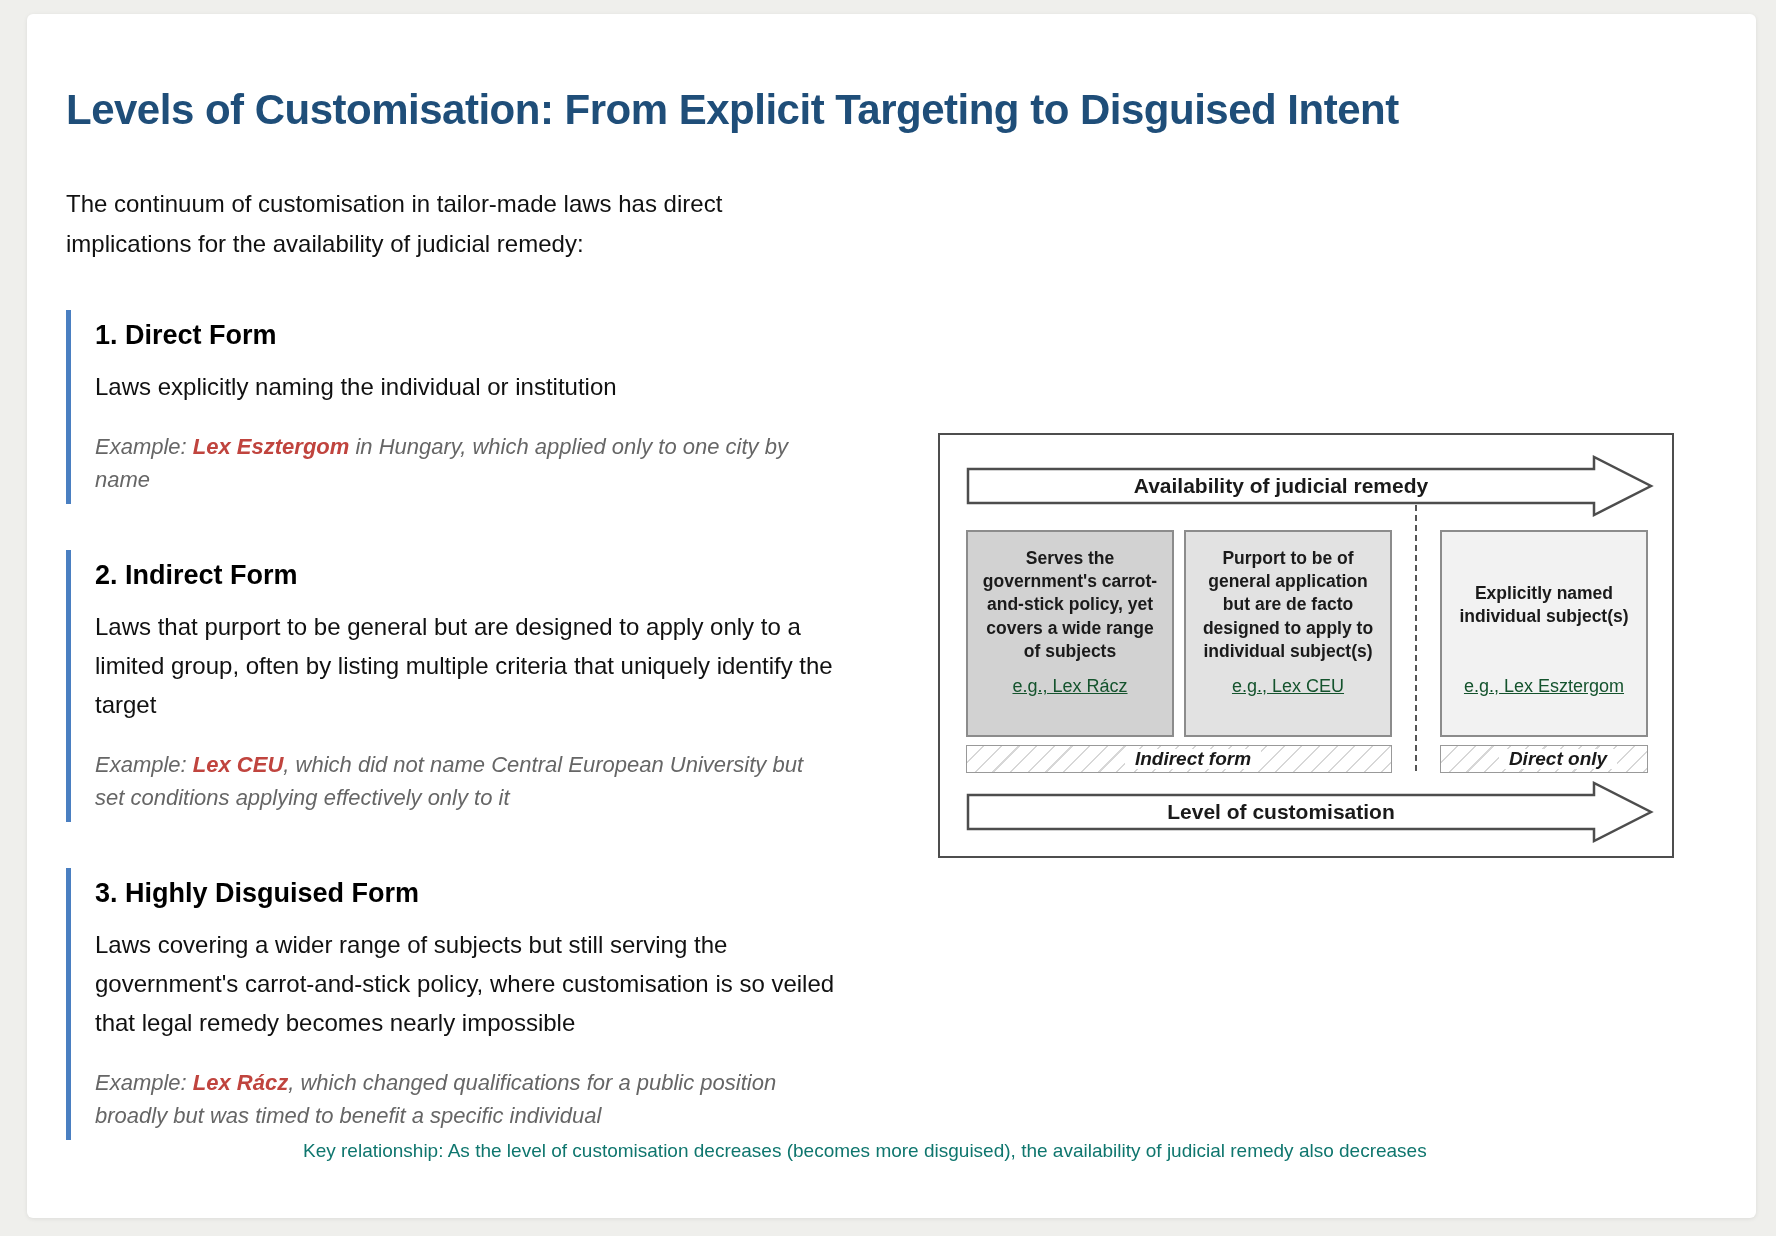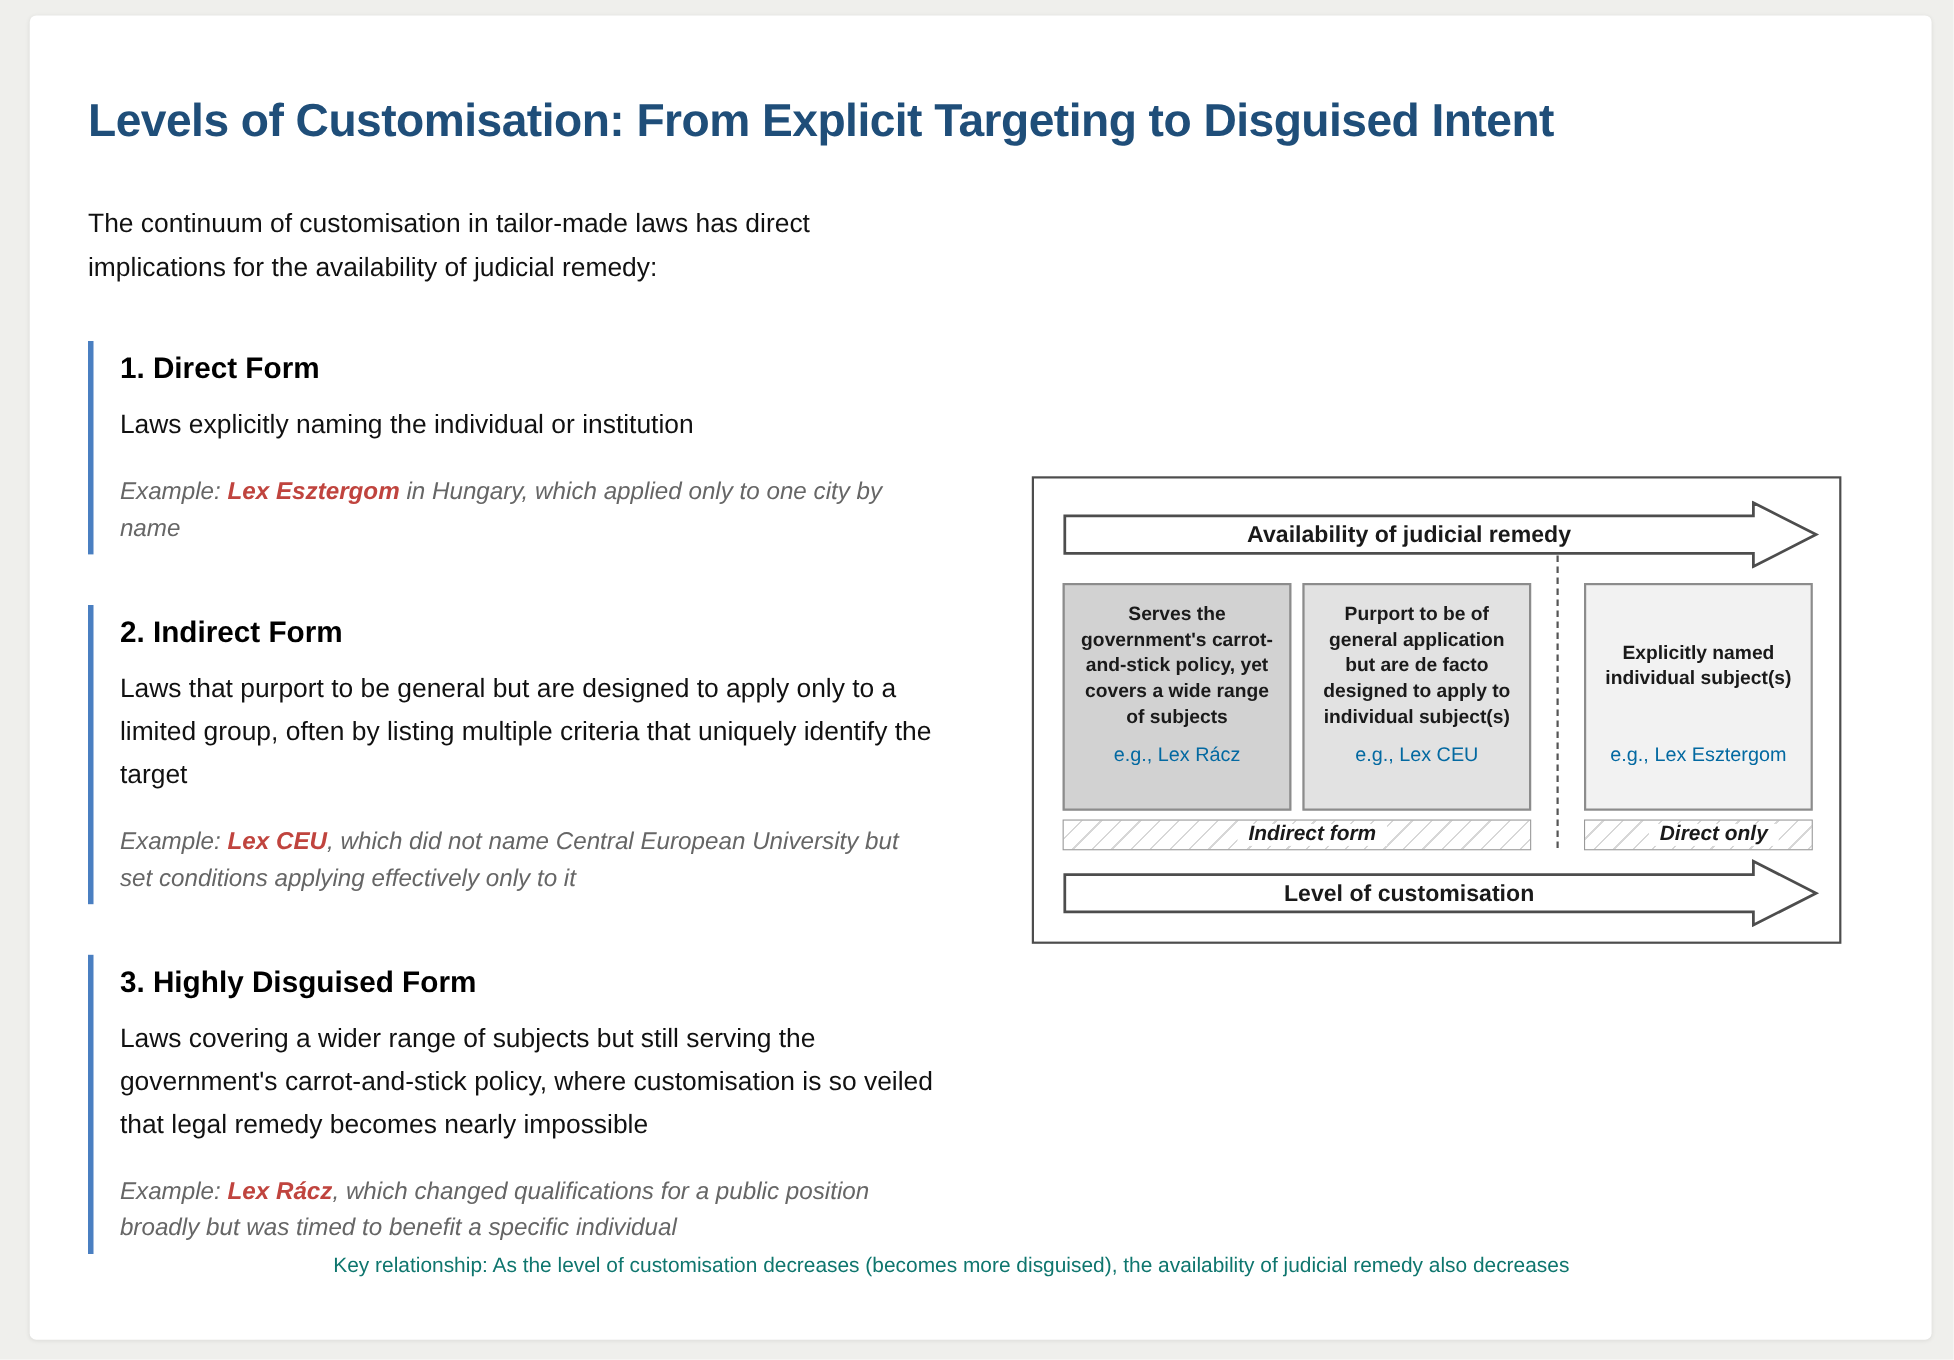--- a/index.html
+++ b/index.html
@@ -7,21 +7,21 @@
   body {
     background:#efefec;
     font-family:"Liberation Sans","DejaVu Sans",sans-serif;
     overflow:hidden;
   }
   .card {
     position:absolute; left:27px; top:14px; width:1729px; height:1204px;
     background:#ffffff; border-radius:6px;
     box-shadow:0 1px 4px rgba(0,0,0,0.08);
   }
-  .content { position:absolute; left:53px; top:0; width:860px; }
+  .content { position:absolute; left:39px; top:0; width:860px; }
   .page-title {
     margin-top:72px;
     font-size:42px; font-weight:700; color:#1f4e79;
     letter-spacing:-0.5px; line-height:1.15;
     width:1650px;
   }
   .intro {
     margin-top:50px; font-size:24px; color:#111111;
     line-height:40px; width:700px;
   }
@@ -63,21 +63,21 @@
     padding:12px 10px 0 10px;
   }
   .dbox.b1 { margin-right:10px; }
   .dbox.b2 { margin-right:48px; }
   .dbox .box-text {
     height:122px; display:flex; align-items:center; justify-content:center;
     text-align:center; font-size:17.5px; font-weight:700; color:#1a1a1a;
     line-height:1.32;
   }
   .dbox .box-eg {
-    margin-top:10px; font-size:18px; color:#0369a1; text-align:center;
+    margin-top:10px; font-size:18px; color:#14532d; text-align:center;text-decoration:underline;
   }
   .divider {
     position:absolute; left:475px; top:70px; height:266px; width:0;
     border-left:2px dashed #555555;
   }
   .strips { position:absolute; left:26px; top:310px; display:flex; }
   .strip {
     height:28px; border:1.5px solid #999999; background:#ffffff;
     background-image:repeating-linear-gradient(135deg,
       rgba(0,0,0,0) 0px, rgba(0,0,0,0) 11px, #d7d7d7 11px, #d7d7d7 12.5px);

